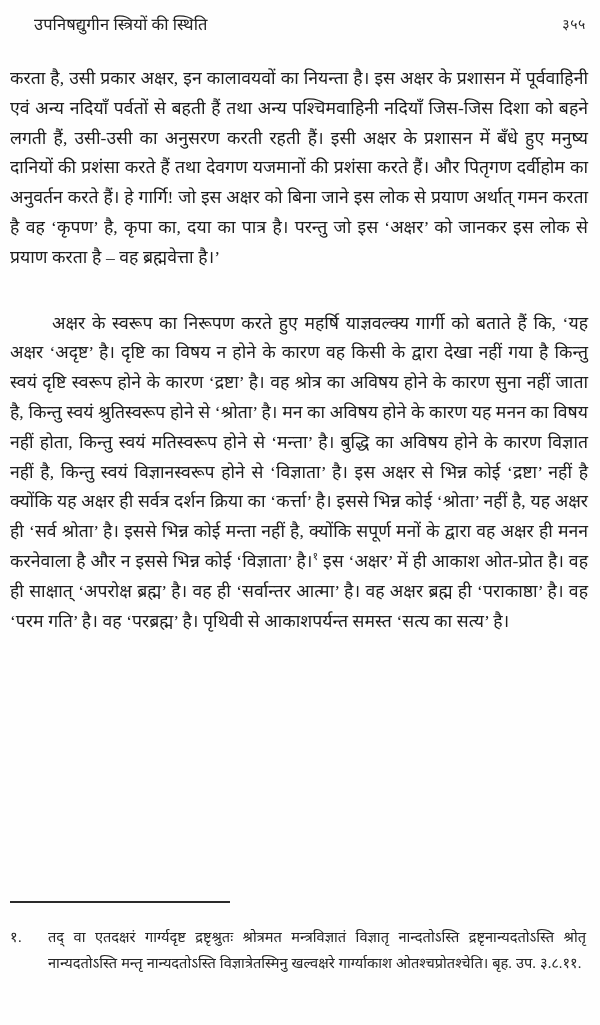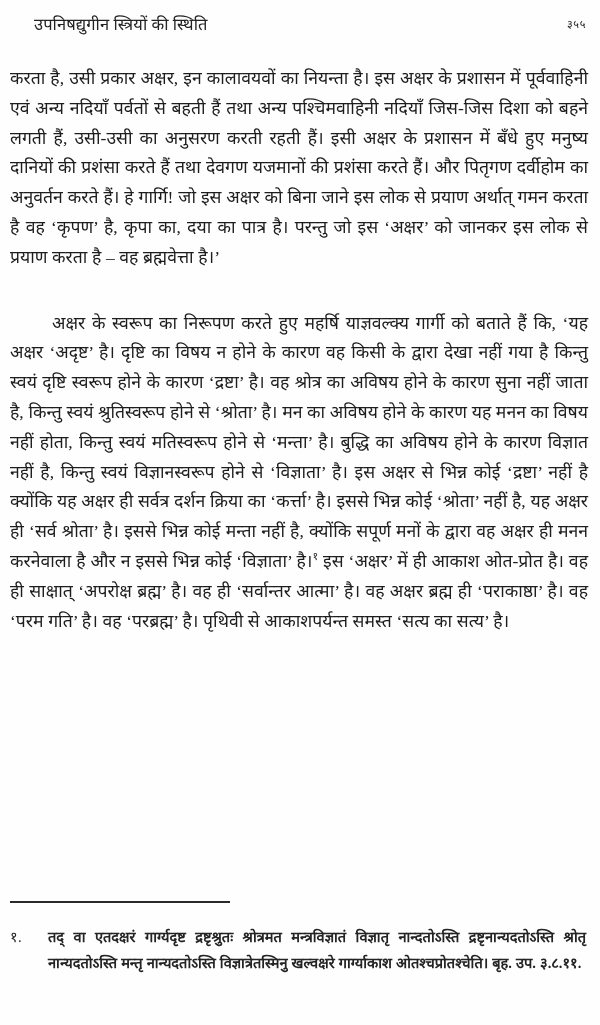--- a/index.html
+++ b/index.html
@@ -34,21 +34,21 @@
     justify-content: space-between;
     margin-left: 24px;
   }
   .running-head-title {
     font-size: 16.5px;
     letter-spacing: 0.1px;
     color: #232323;
     white-space: nowrap;
   }
   .running-head-folio {
-    font-size: 11px;
+    font-size: 14px;
     color: #232323;
     letter-spacing: 0.6px;
   }
 
   
   .textblock {
     position: absolute;
     top: 64px;
     left: 10px;
     width: 578px;
@@ -106,21 +106,20 @@
     width: 38px;
     text-align: left;
     letter-spacing: 0.3px;
   }
   .footnote-body {
     flex: 1 1 auto;
     text-align: justify;
     text-justify: inter-word;
     text-align-last: left;
     word-spacing: 0.4px;
-    font-weight: bold;
   }
 </style>
 </head>
 <body>
 
 <div class="page">
 
   <div class="running-head">
     <span class="running-head-title">उपनिषद्युगीन स्त्रियों की स्थिति</span>
     <span class="running-head-folio">३५५</span>

